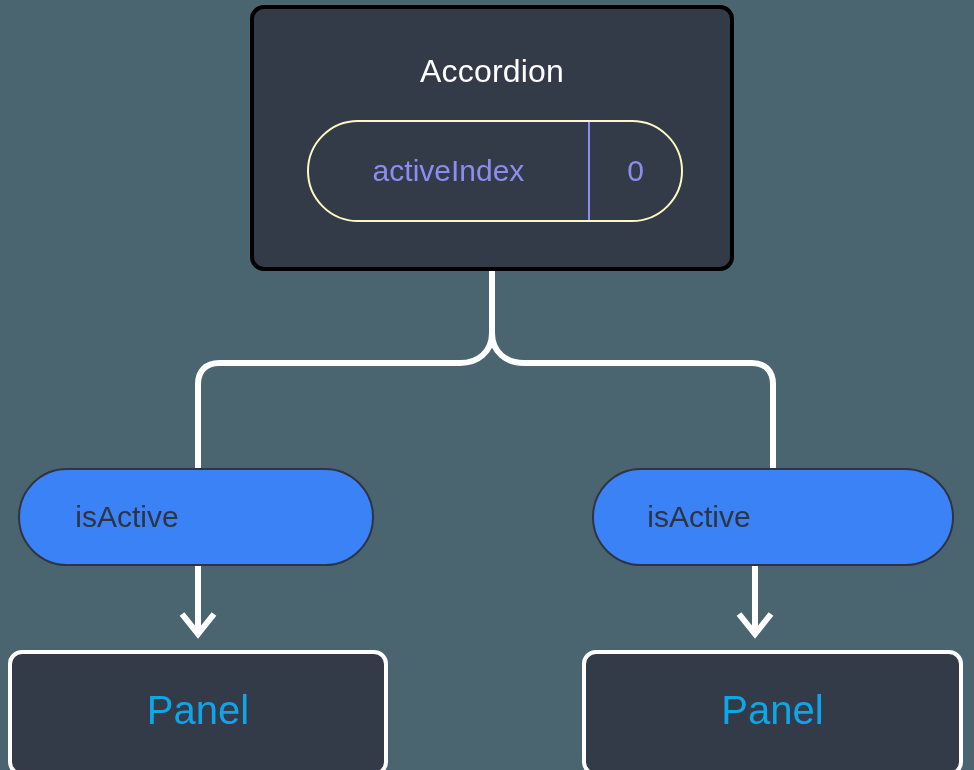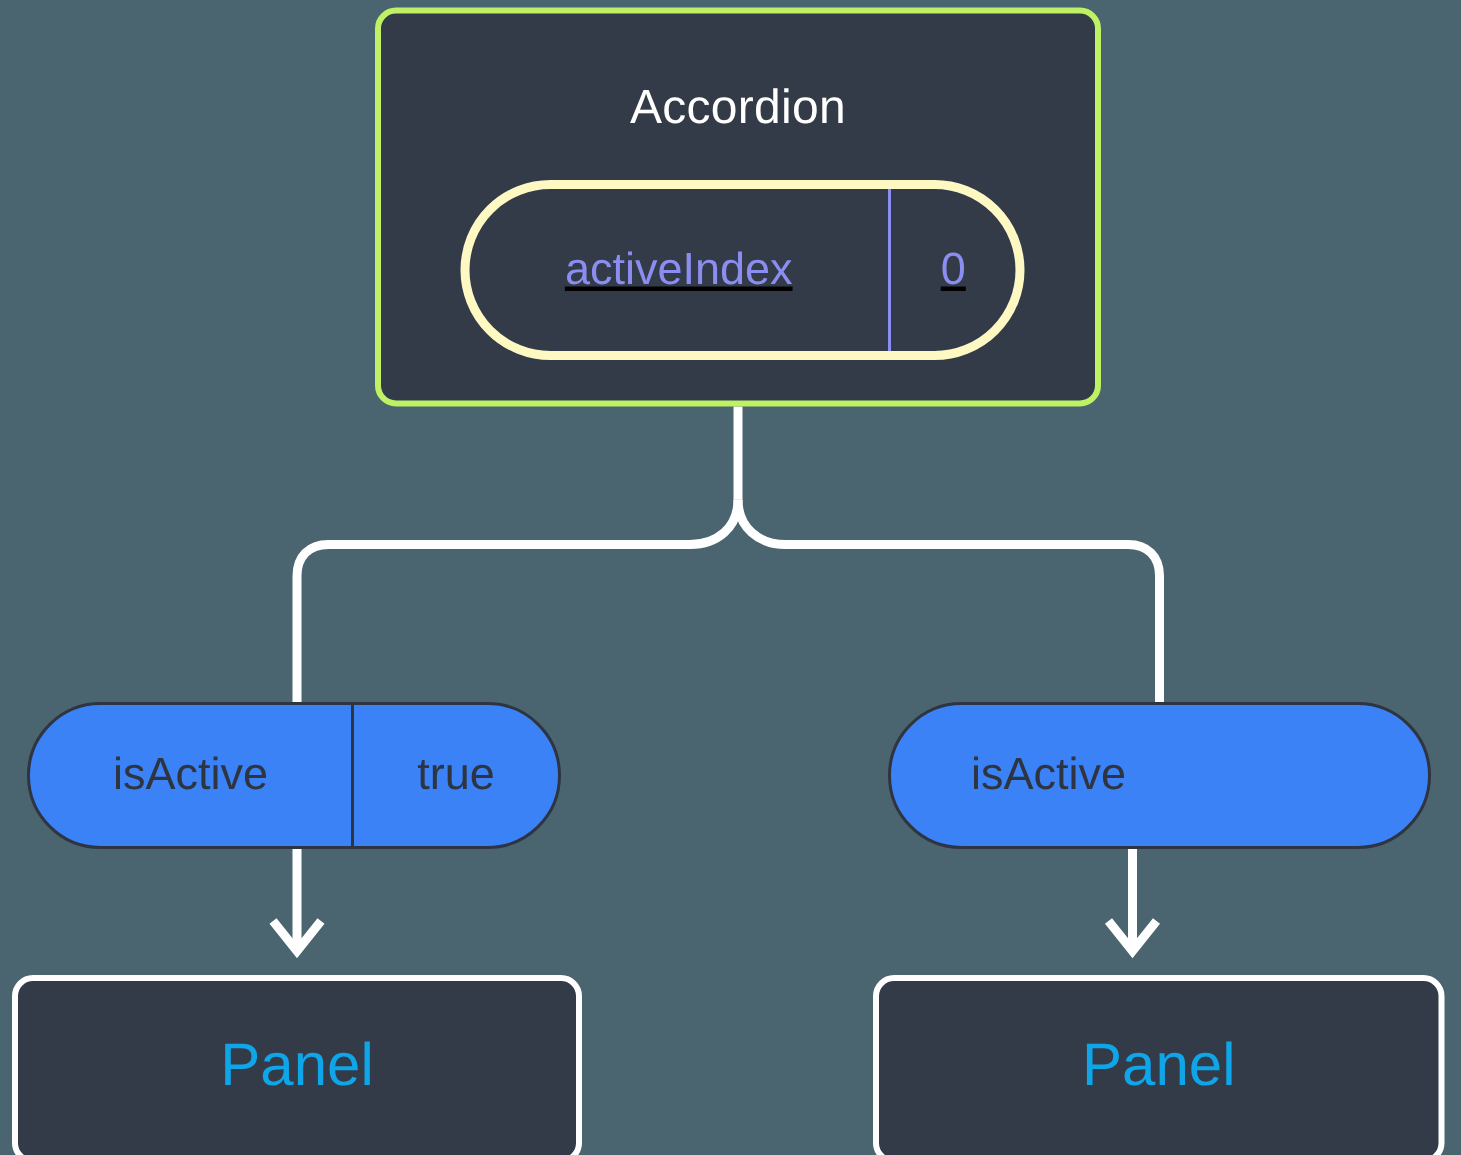--- a/index.html
+++ b/index.html
@@ -25,21 +25,21 @@
     width: 974px;
     height: 770px;
     pointer-events: none;
   }
 
   
   .card {
     position: absolute;
     box-sizing: border-box;
     background: #333a48;
-    border: 4px solid #bef264;
+    border: 4px solid #000000;
     border-radius: 14px;
     display: flex;
     flex-direction: column;
     align-items: center;
   }
   #accordion-card {
     left: 250px;
     top: 5px;
     width: 484px;
     height: 266px;
@@ -69,24 +69,23 @@
     box-sizing: border-box;
     line-height: 1;
     user-select: none;
     white-space: nowrap;
   }
 
   #state-pill-activeindex {
     left: 307px;
     top: 120px;
     width: 376px;
-    height: 120px;
-    border: 6px solid #fef9c3;
+    height: 102px;
+    border: 2px solid #fef9c3;
     background: transparent;
-    text-decoration: underline;
   }
   #state-pill-activeindex .seg {
     color: #8b8ef0;
     font-size: 30px;
   }
   #state-pill-activeindex .seg-key {
     width: 279px;
   }
   #state-pill-activeindex .seg-val {
     flex: 1;
@@ -186,21 +185,20 @@
     <div class="card-title">Accordion</div>
   </div>
 
   <div class="pill" id="state-pill-activeindex">
     <div class="seg seg-key">activeIndex</div>
     <div class="seg seg-val">0</div>
   </div>
 
   <div class="pill pill-filled" id="prop-pill-left">
     <div class="seg seg-key">isActive</div>
-    <div class="seg seg-val">true</div>
   </div>
 
   <div class="pill pill-filled" id="prop-pill-right">
     <div class="seg seg-key">isActive</div>
   </div>
 
   <div class="panel-box" id="panel-left">
     <div class="panel-label">Panel</div>
   </div>
 

